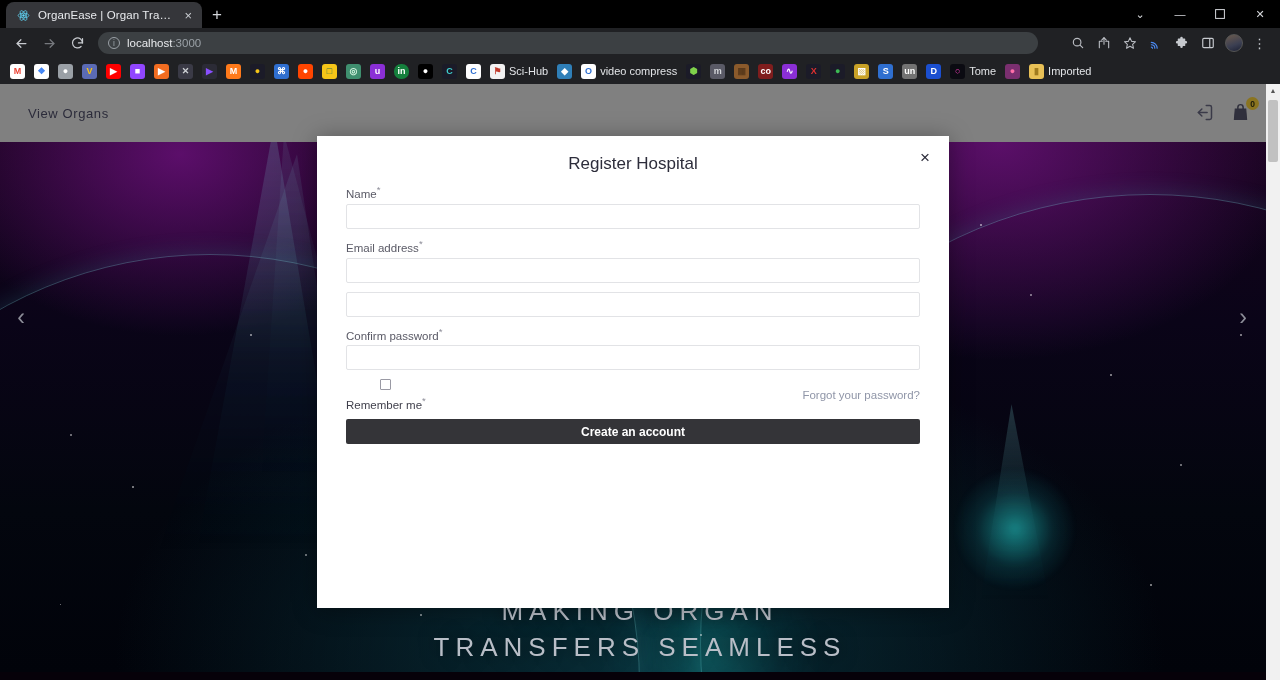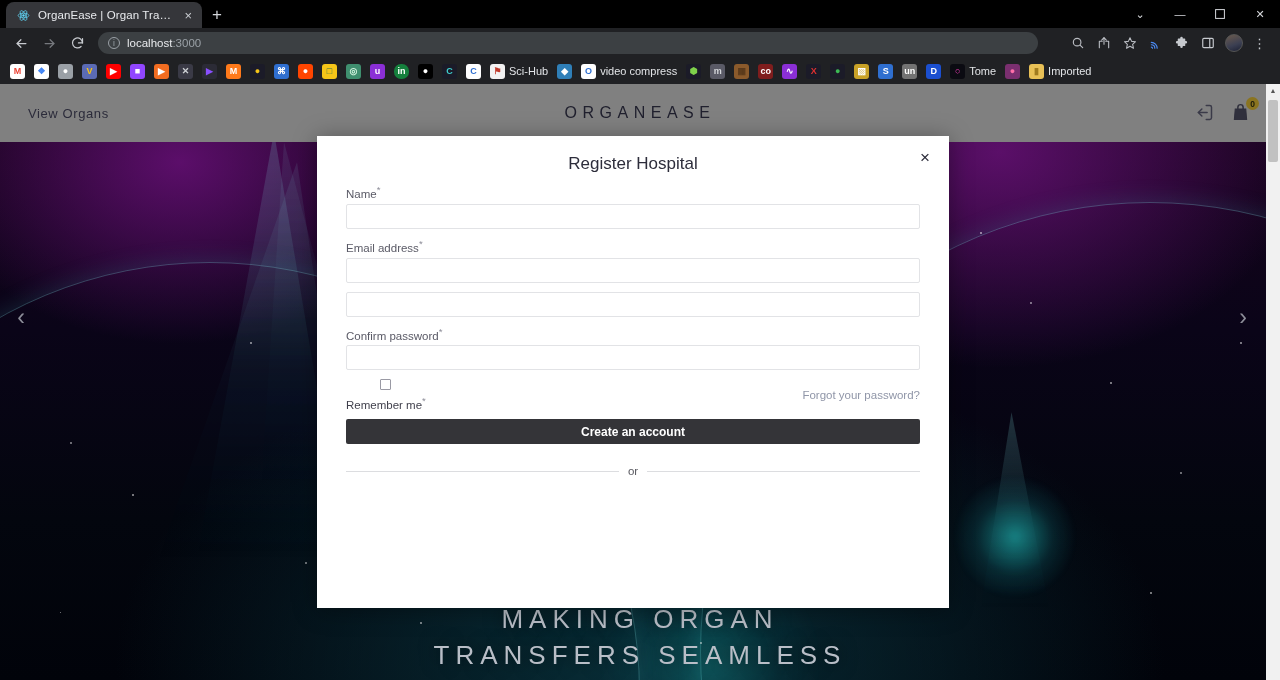--- a/index.html
+++ b/index.html
@@ -127,21 +127,21 @@
   .bag-badge {
     position: absolute; right: -7px; top: -5px;
     min-width: 13px; height: 13px; border-radius: 50%;
     background: #8a7420; color: #1b1b0a; font-size: 8.5px;
     display: flex; align-items: center; justify-content: center;
     font-weight: bold; padding: 0 2px;
   }
 
   
   .hero {
-    position: absolute; left: 0; top: 58px; width: 1280px; height: 538px;
+    position: absolute; left: 0; top: 50px; width: 1280px; height: 538px;
     overflow: hidden;
     background:
       radial-gradient(ellipse 360px 260px at 180px 20px, rgba(104,16,120,.85) 0%, rgba(48,6,62,0) 70%),
       radial-gradient(ellipse 420px 300px at 1000px 10px, rgba(108,18,124,.8) 0%, rgba(48,6,62,0) 72%),
       radial-gradient(ellipse 700px 420px at 640px 520px, rgba(10,52,62,.9) 0%, rgba(4,10,22,0) 75%),
       linear-gradient(180deg, #16031c 0%, #0a0418 35%, #03060e 70%, #01030a 100%);
   }
   .wisp {
     position: absolute;
     background: linear-gradient(180deg, rgba(140,230,230,.34), rgba(60,160,175,.10) 55%, rgba(0,0,0,0) 100%);
@@ -514,21 +514,20 @@
 
     <div class="carousel-arrow left">‹</div>
     <div class="carousel-arrow right">›</div>
 
     <div class="header-scrim"></div>
 
     <div class="site-header">
       <div class="nav-left">
         <a class="nav-link">View Organs</a>
       </div>
-      <div class="brand">ORGANEASE</div>
       <div class="nav-right">
         <div class="hdr-icon">
           <svg width="21" height="21" viewBox="0 0 24 24" fill="none" stroke="#3a3a48" stroke-width="1.7" stroke-linecap="round" stroke-linejoin="round">
             <path d="M14 4h4a2 2 0 0 1 2 2v12a2 2 0 0 1-2 2h-4"></path>
             <polyline points="9 8 5 12 9 16"></polyline>
               <line x1="5" y1="12" x2="15" y2="12"></line>
           </svg>
         </div>
         <div class="hdr-icon">
           <svg width="21" height="21" viewBox="0 0 24 24" fill="#2f2f3c" stroke="#2f2f3c" stroke-width="1.2">
@@ -566,25 +565,20 @@
       <div class="row-remember">
         <label class="chk-wrap">
           <span class="chk"></span>
           <span class="chk-label"><span>Remember me</span><span class="req">*</span></span>
         </label>
         <a class="forgot">Forgot your password?</a>
       </div>
 
       <div class="btn-primary">Create an account</div>
 
-      <div class="divider">
-        <span class="line"></span>
-        <span class="or">or</span>
-        <span class="line"></span>
-      </div>
 
     </div>
 
   </div>
 
   <div class="scrollbar">
     <div class="sb-arrow">▲</div>
     <div class="sb-thumb"></div>
   </div>
 

